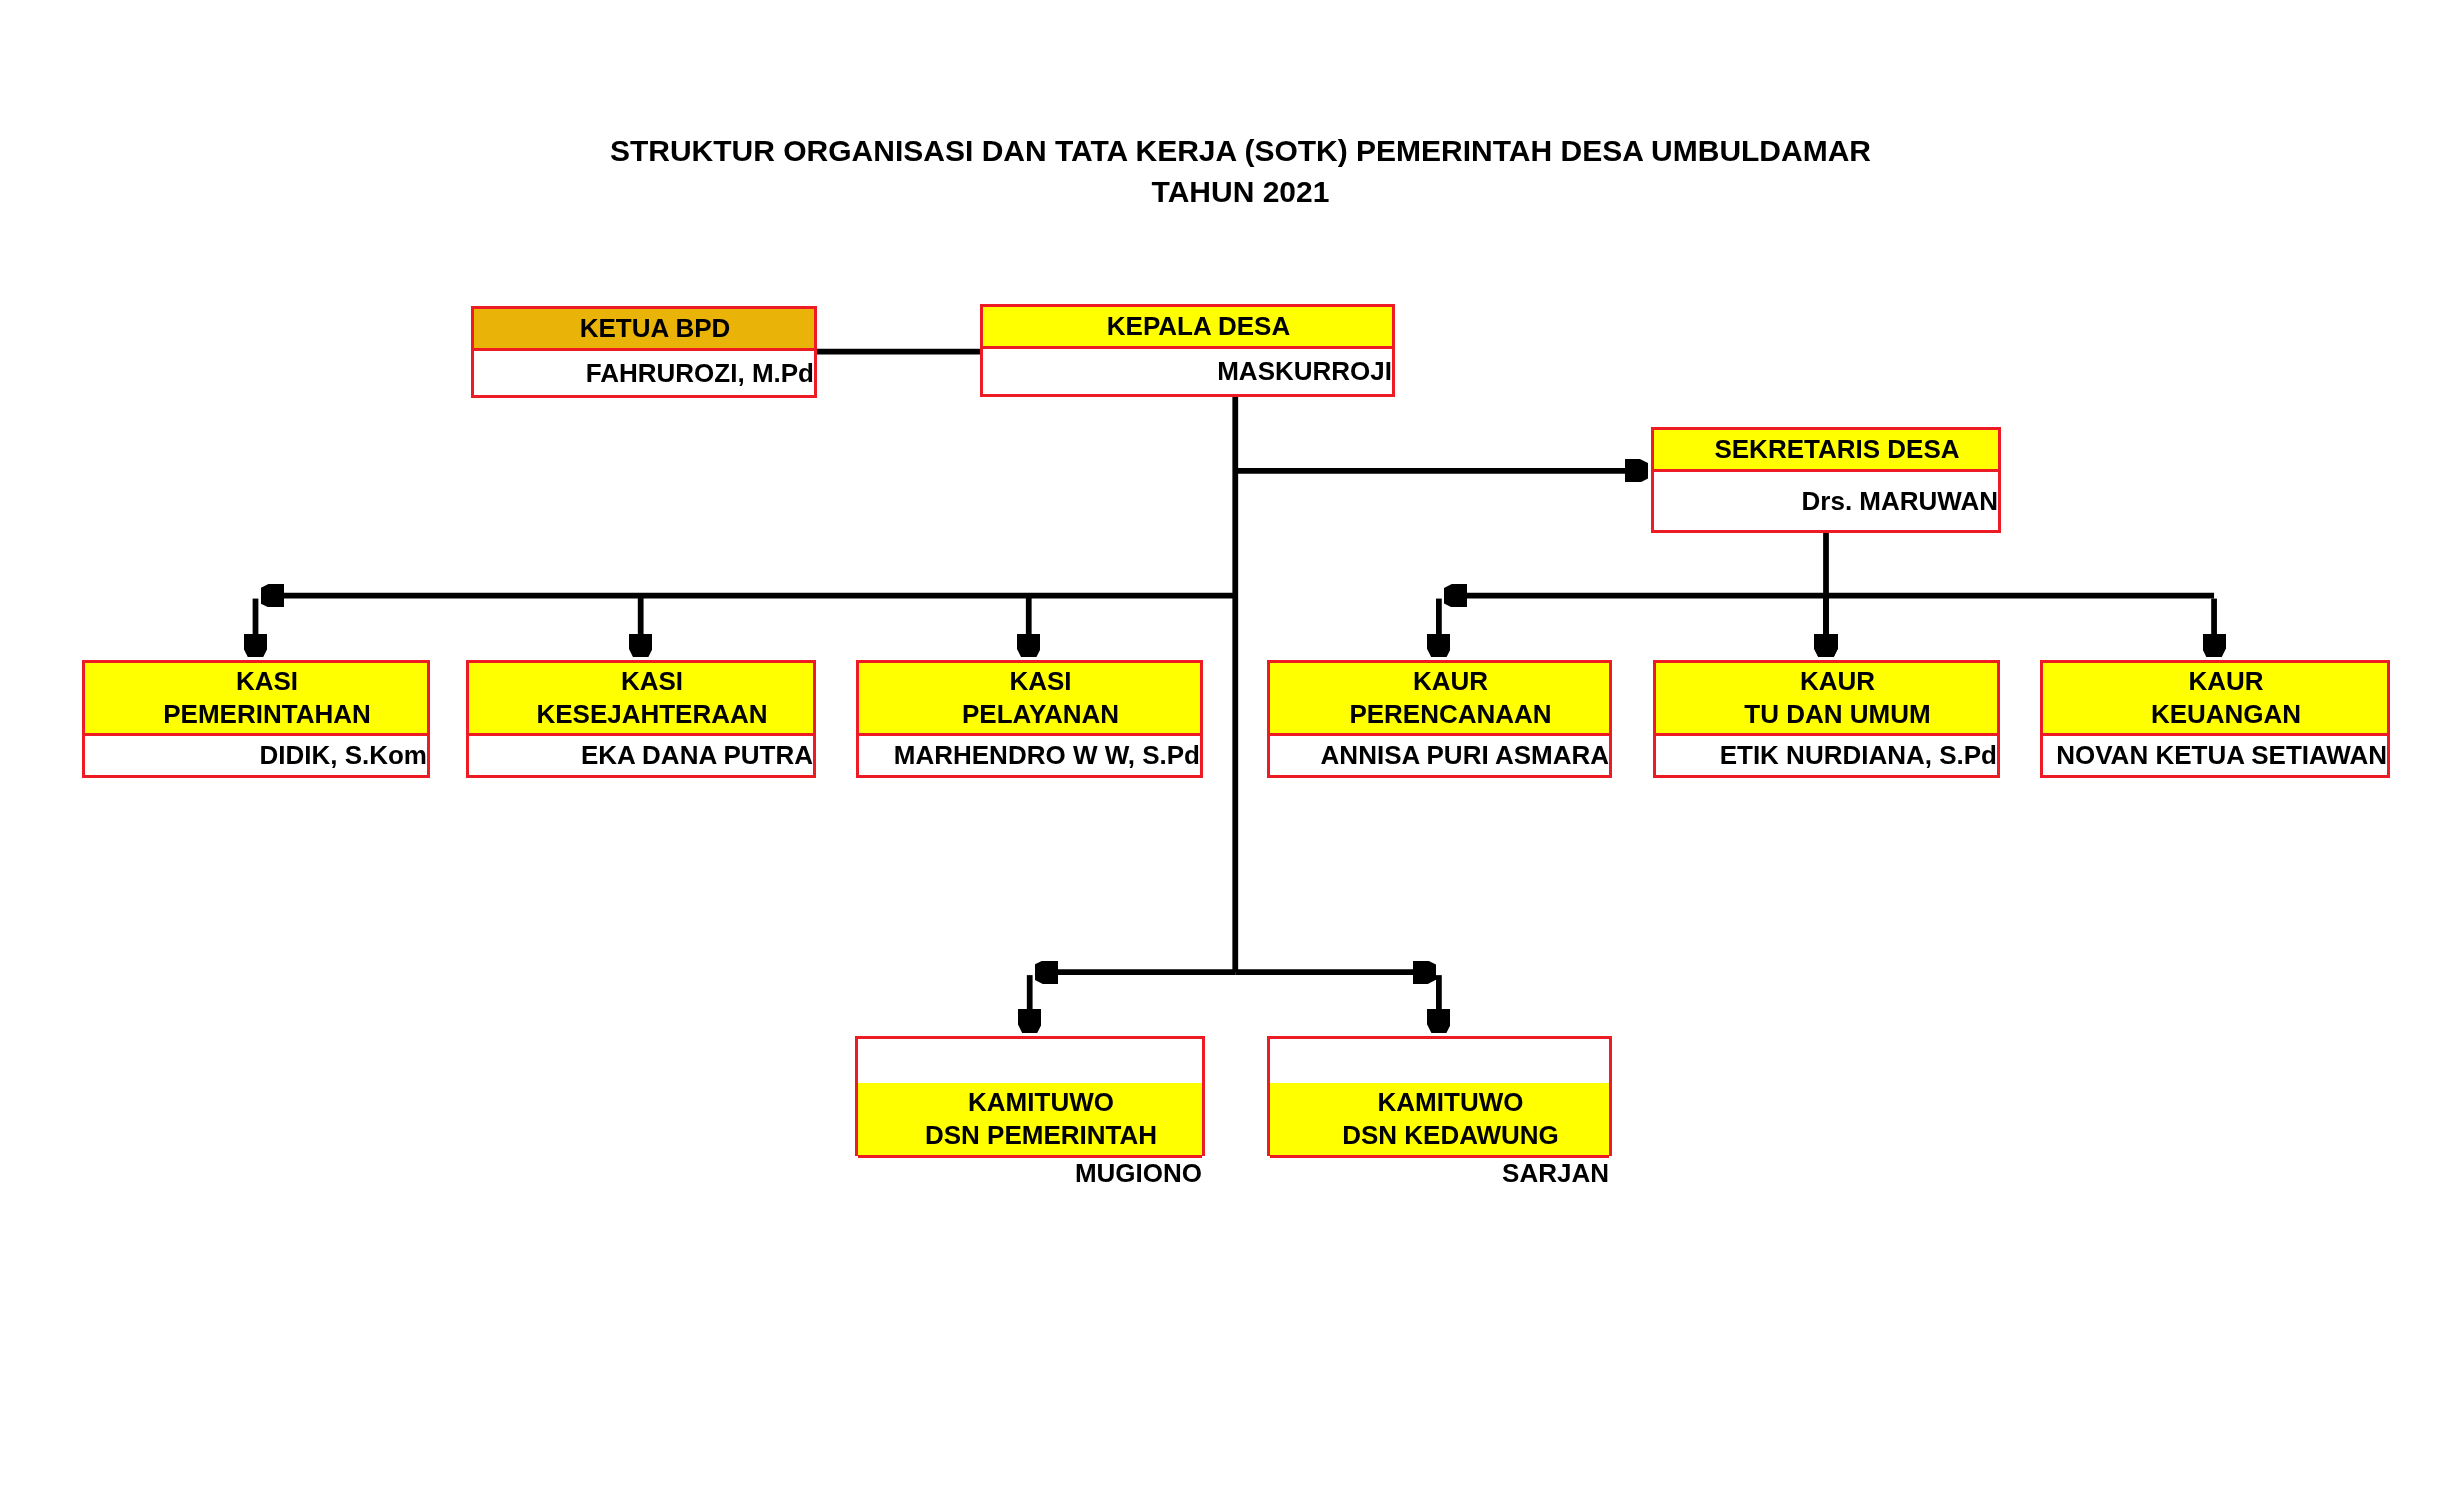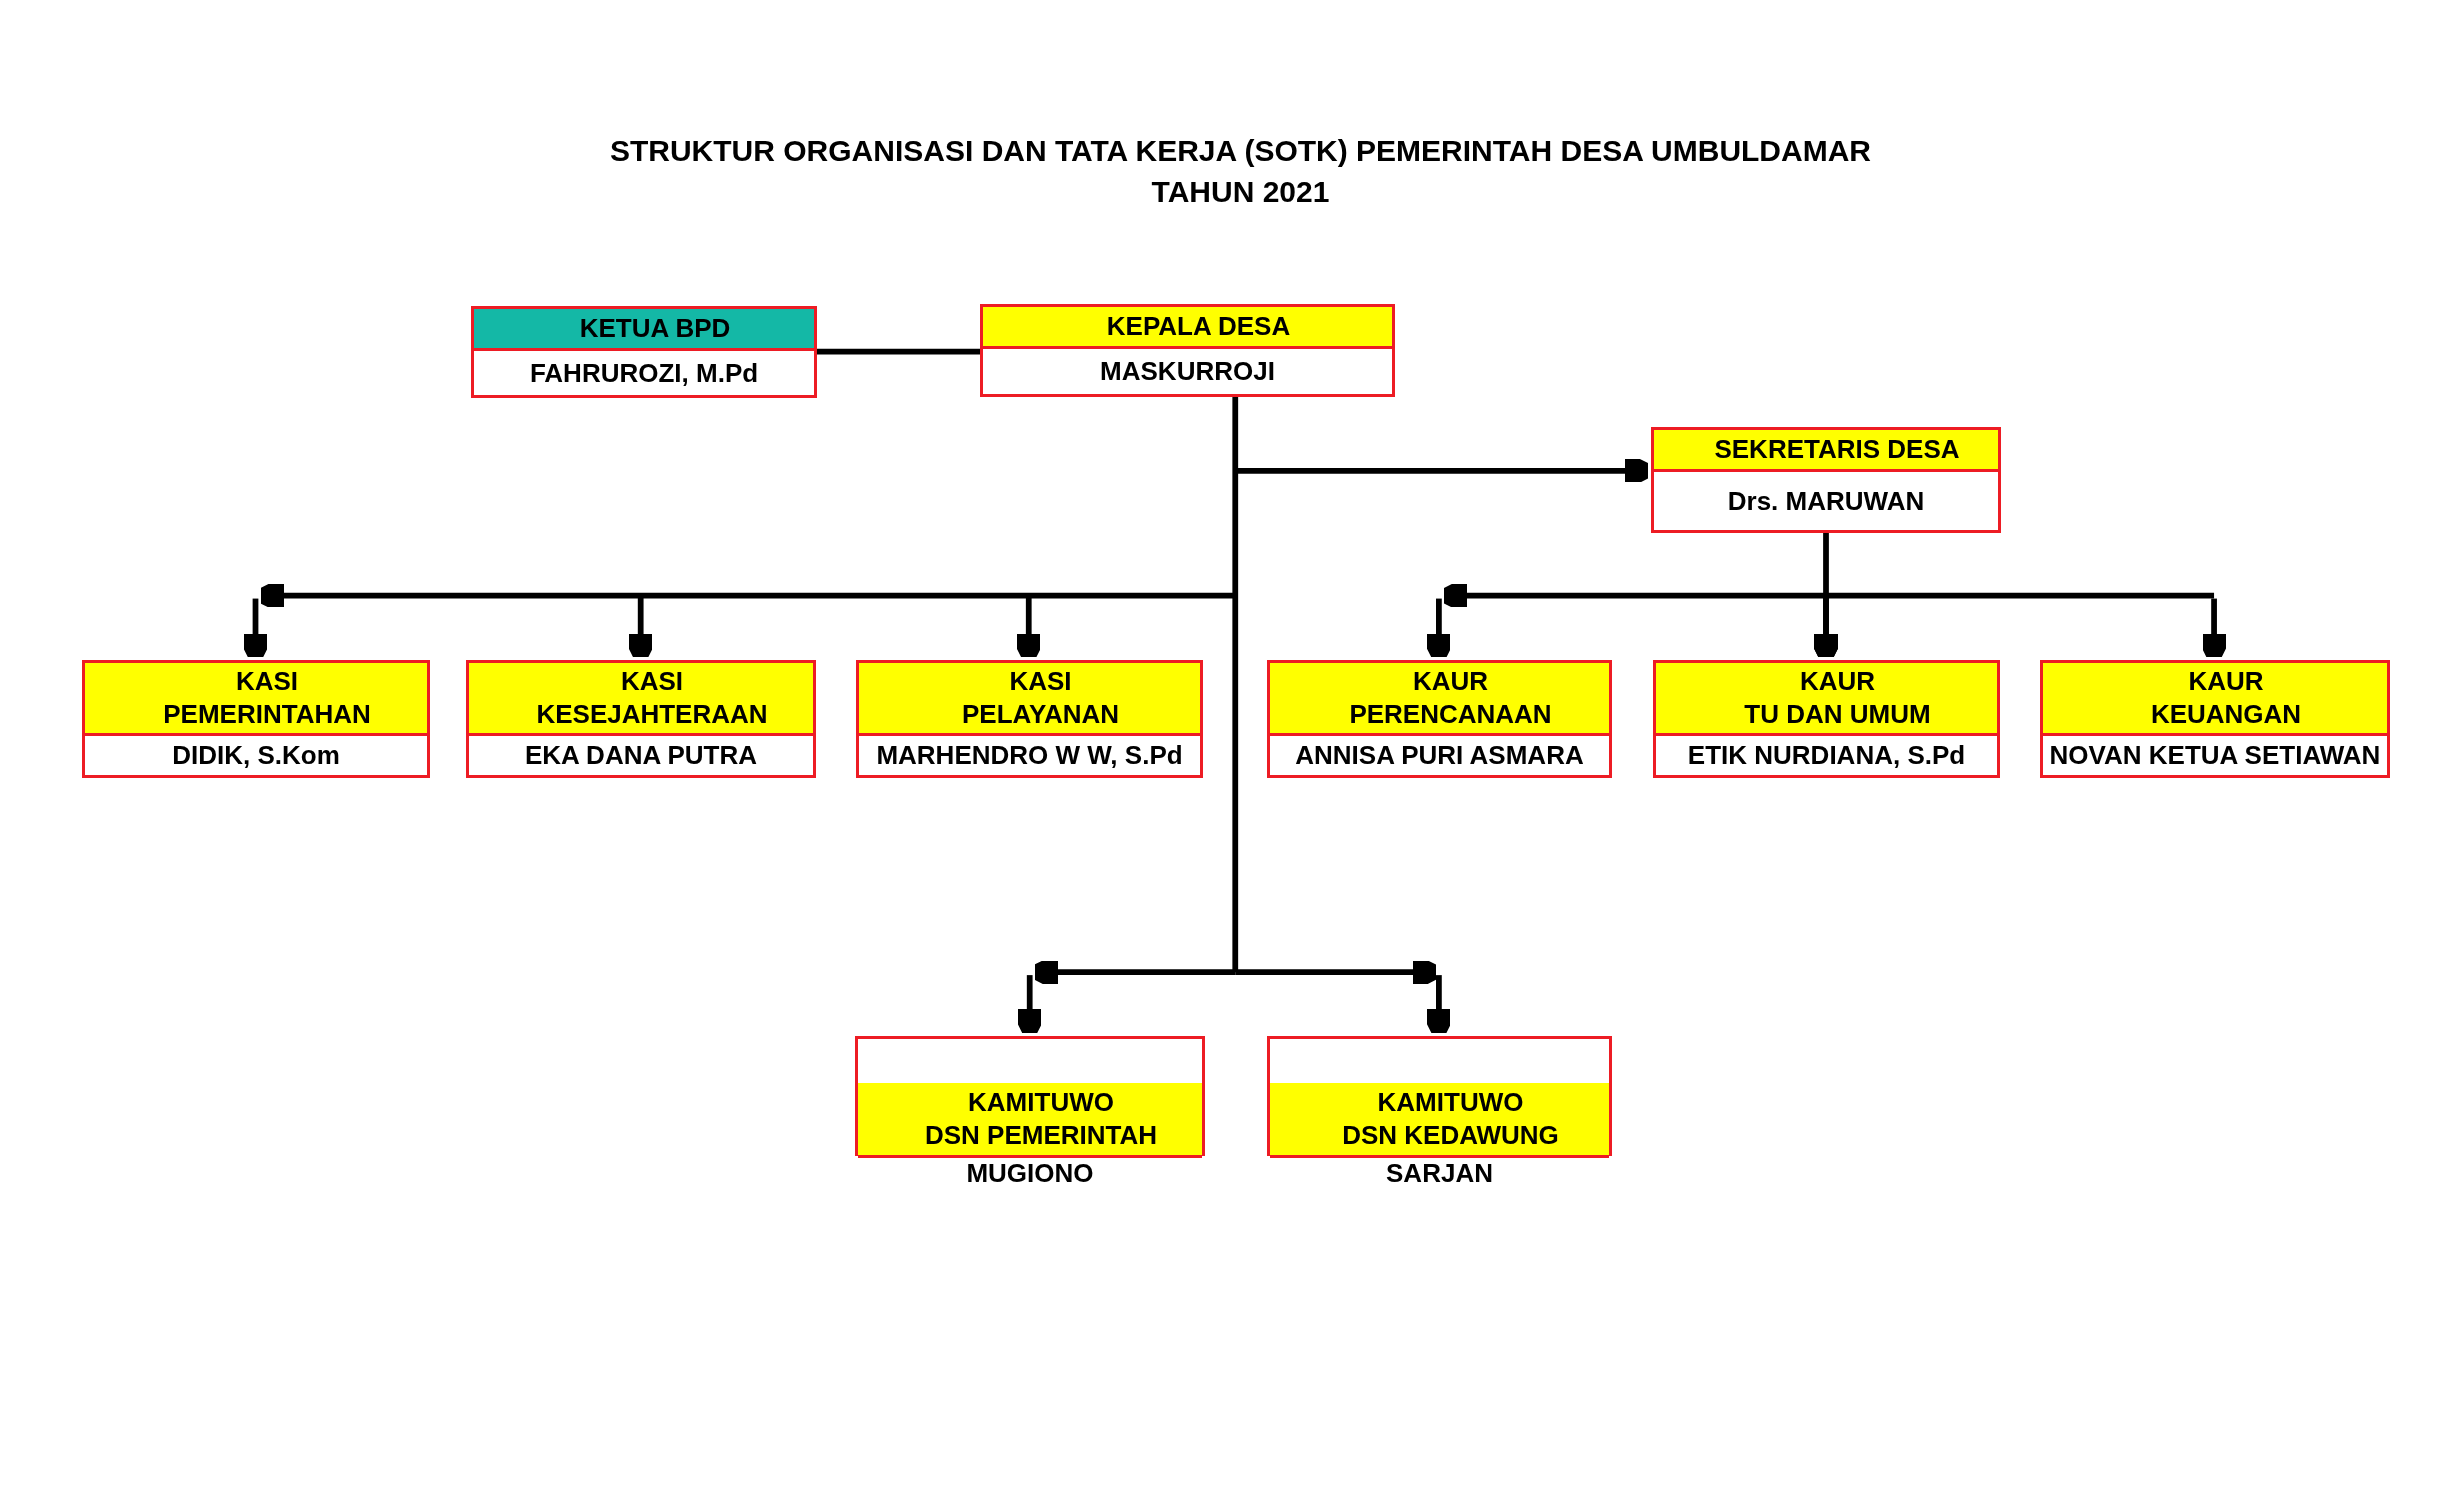--- a/index.html
+++ b/index.html
@@ -22,23 +22,23 @@
     font-weight:bold; font-size:26px; color:#000;
   }
   .box-header {
     border-bottom:3.8px solid #ED1C24;
     display:flex; flex-direction:column; justify-content:center;
     line-height:33px;
   }
   .box-header.h1 { flex:0 0 42px; }
   .box-header.h2 { flex:0 0 73px; }
   .box-header.h2k { flex:0 0 75px;margin-top:44px; }
-  .box-name { flex:1; display:flex; align-items:center; justify-content:center;border-radius:12px; }
+  .box-name { flex:1; display:flex; align-items:center; justify-content:flex-end;border-radius:12px; }
   .yellow { background:#FFFF00; }
-  .blue { background:#14b8a6; }
+  .blue { background:#eab308; }
   .tline { display:block;padding-left:22px; }
 </style>
 </head>
 <body>
 
 <div class="page">
 
   <div class="title">
     <span class="tline">STRUKTUR ORGANISASI DAN TATA KERJA (SOTK) PEMERINTAH DESA UMBULDAMAR</span>
     <span class="tline">TAHUN 2021</span>

